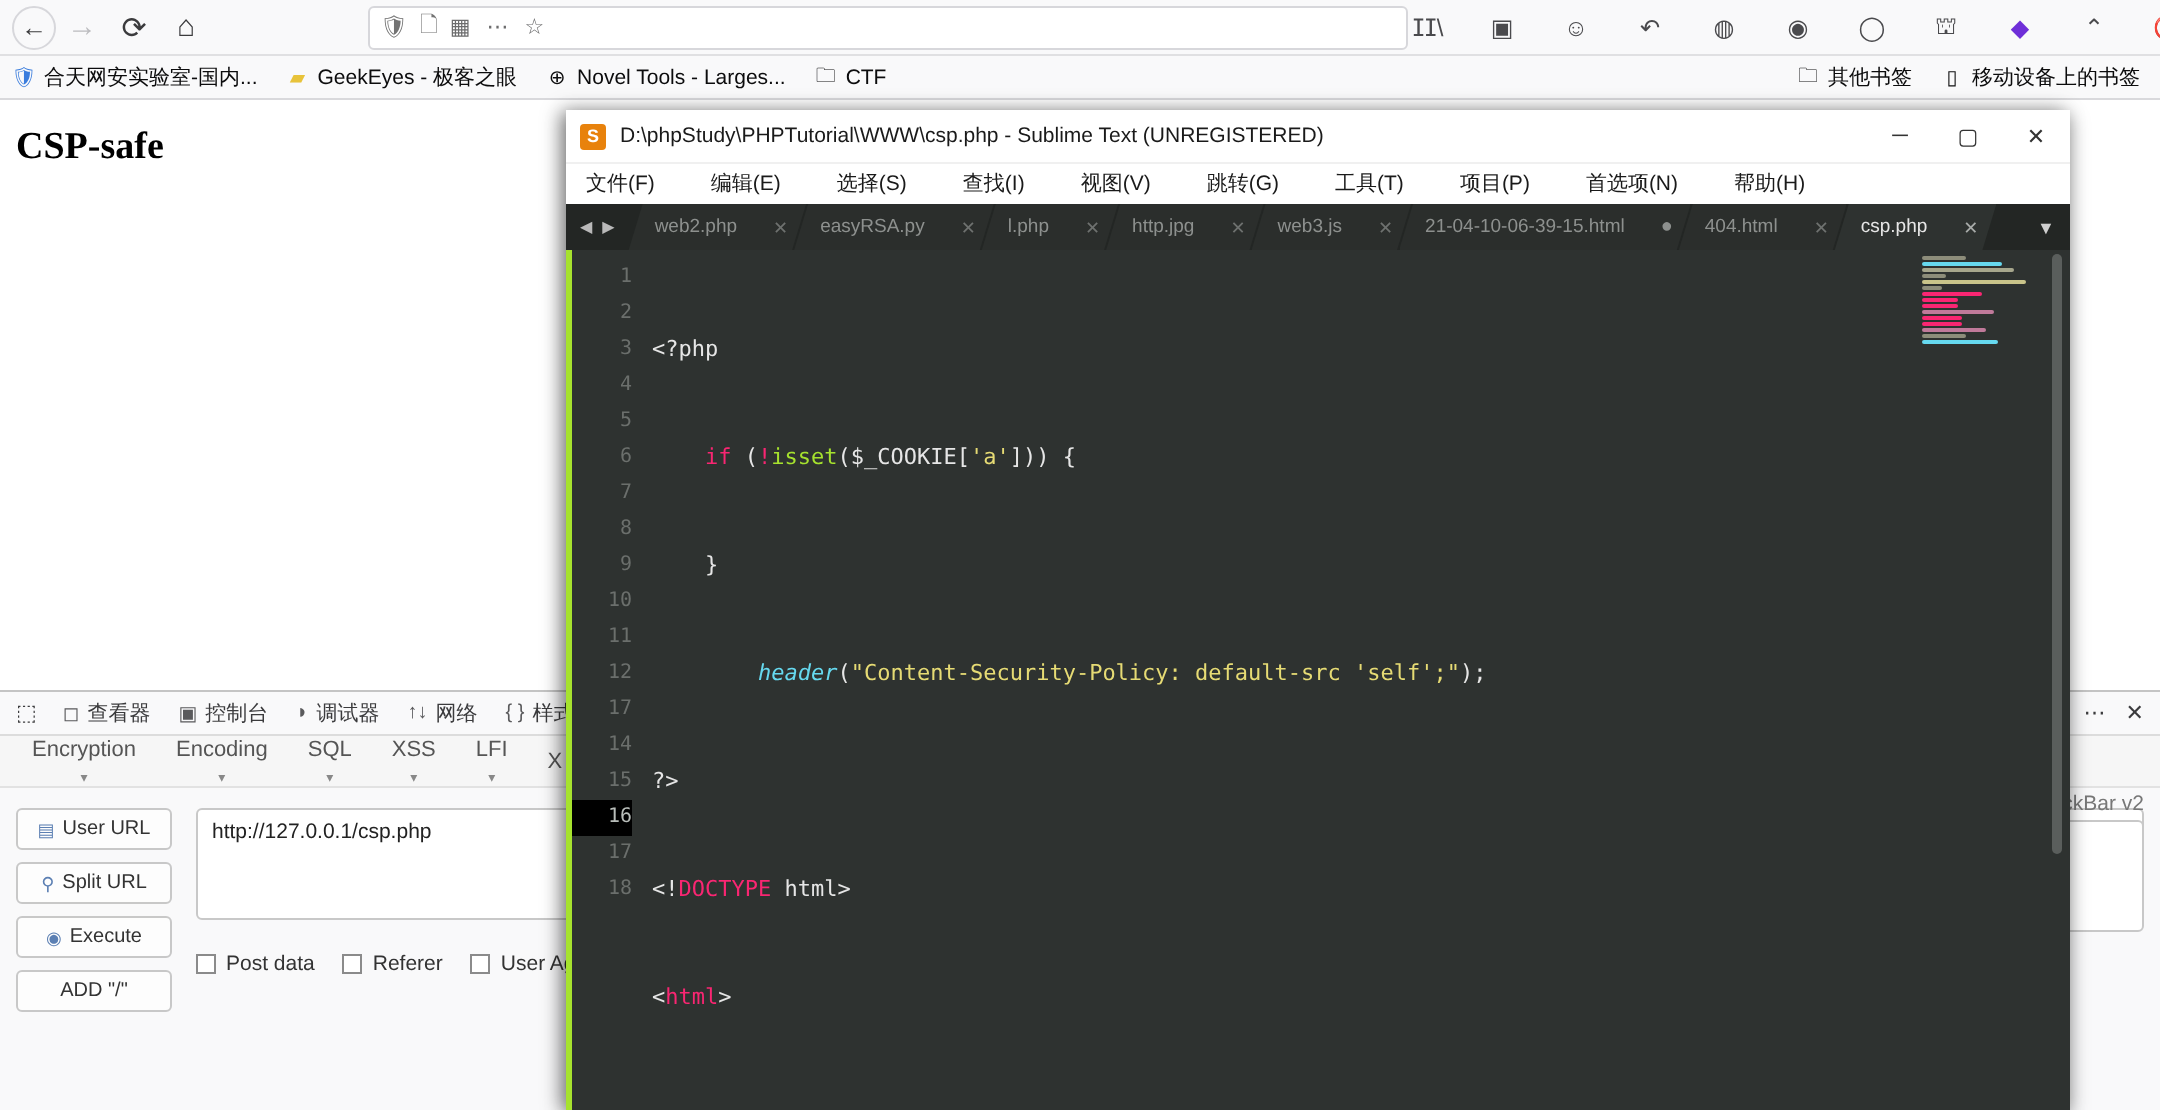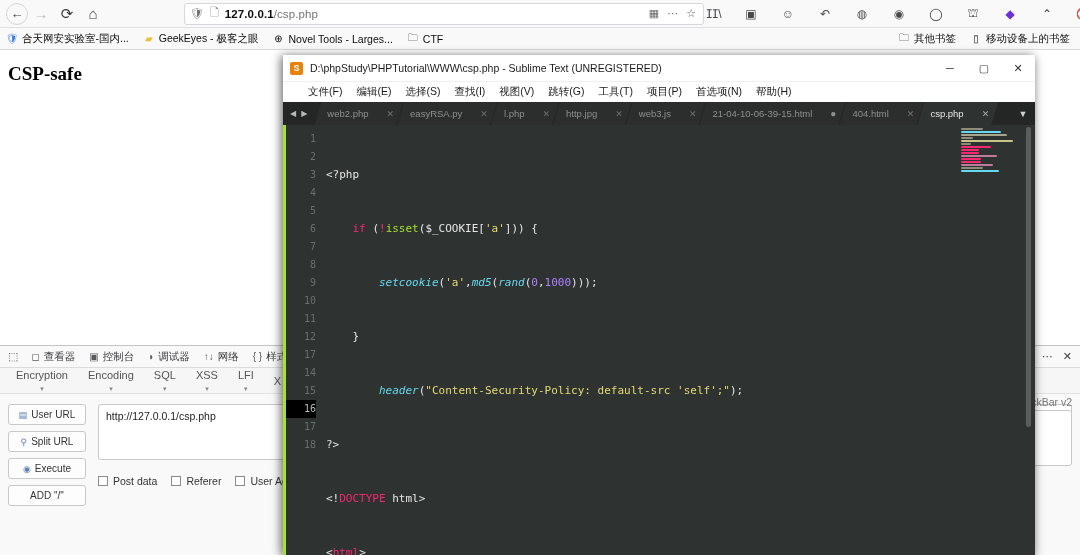--- a/index.html
+++ b/index.html
@@ -130,21 +130,21 @@
     color: #fff; font-size: 9px; font-weight: bold; flex: none;
   }
   .st-title { font-size: 10.5px; color: #1a1a1a; margin-left: 7px; white-space: nowrap;}
   .st-wbtns { margin-left: auto; display: flex; height: 27px; }
   .st-wbtn {
     width: 34px; height: 27px; display: flex; align-items: center;
     justify-content: center; font-size: 11px; color: #333;
   }
   .st-menubar {
     height: 20px; background: #ffffff; display: flex; align-items: center;
-    padding-left: 19px; gap: 2px;
+    padding-left: 4px; gap: 16px;
   }
   .st-menu { font-size: 10.5px; color: #1a1a1a; padding: 0 6px; white-space: nowrap;}
 
   .st-tabbar {
     height: 23px; background: #232624; display: flex; align-items: stretch;
     position: relative;
   }
   .st-tabnav {
     display: flex; align-items: center; gap: 5px; padding: 0 7px;
     color: #b9b9b9; font-size: 8px; flex: none;
@@ -219,21 +219,20 @@
 
   <div class="browser-nav">
     <div class="nav-btn circled">←</div>
     <div class="nav-btn disabled">→</div>
     <div class="nav-btn">⟳</div>
     <div class="nav-btn">⌂</div>
 
     <div class="urlbar">
       <span class="u-icon">🛡</span>
       <span class="u-icon">🗋</span>
-      <span class="url-text"><span class="host">127.0.0.1</span><span class="path">/csp.php</span></span>
       <span class="urlbar-right">
         <span class="ic">▦</span>
         <span class="ic">⋯</span>
         <span class="ic">☆</span>
       </span>
     </div>
 
     <div class="nav-right">
       <span class="ic">ⵊⵊ\</span>
       <span class="ic">▣</span>
@@ -467,21 +466,20 @@
         <span class="gl">14</span><br>
         <span class="gl">15</span><br>
         <span class="gl cur">16</span>
         <span class="gl">17</span><br>
         <span class="gl">18</span><br>
       </div>
 
       <div class="st-code">
         <span class="ln"><span class="c-php">&lt;?php</span></span>
         <span class="ln">    <span class="c-kw">if</span> <span class="c-punc">(</span><span class="c-kw">!</span><span class="c-fn2">isset</span><span class="c-punc">(</span><span class="c-var">$_COOKIE</span><span class="c-punc">[</span><span class="c-str">'a'</span><span class="c-punc">]))</span> <span class="c-punc">{</span></span>
-        <span class="ln">        <span class="c-fn">setcookie</span><span class="c-punc">(</span><span class="c-str">'a'</span><span class="c-punc">,</span><span class="c-fn">md5</span><span class="c-punc">(</span><span class="c-fn">rand</span><span class="c-punc">(</span><span class="c-num">0</span><span class="c-punc">,</span><span class="c-num">1000</span><span class="c-punc">)));</span></span>
         <span class="ln">    <span class="c-punc">}</span></span>
         <span class="ln">        <span class="c-fn">header</span><span class="c-punc">(</span><span class="c-str">"Content-Security-Policy: default-src 'self';"</span><span class="c-punc">);</span></span>
         <span class="ln"><span class="c-php">?&gt;</span></span>
         <span class="ln"><span class="c-punc">&lt;!</span><span class="c-tag">DOCTYPE</span> <span class="c-var">html</span><span class="c-punc">&gt;</span></span>
         <span class="ln"><span class="c-punc">&lt;</span><span class="c-tag">html</span><span class="c-punc">&gt;</span></span>
         
         
         
         
         

